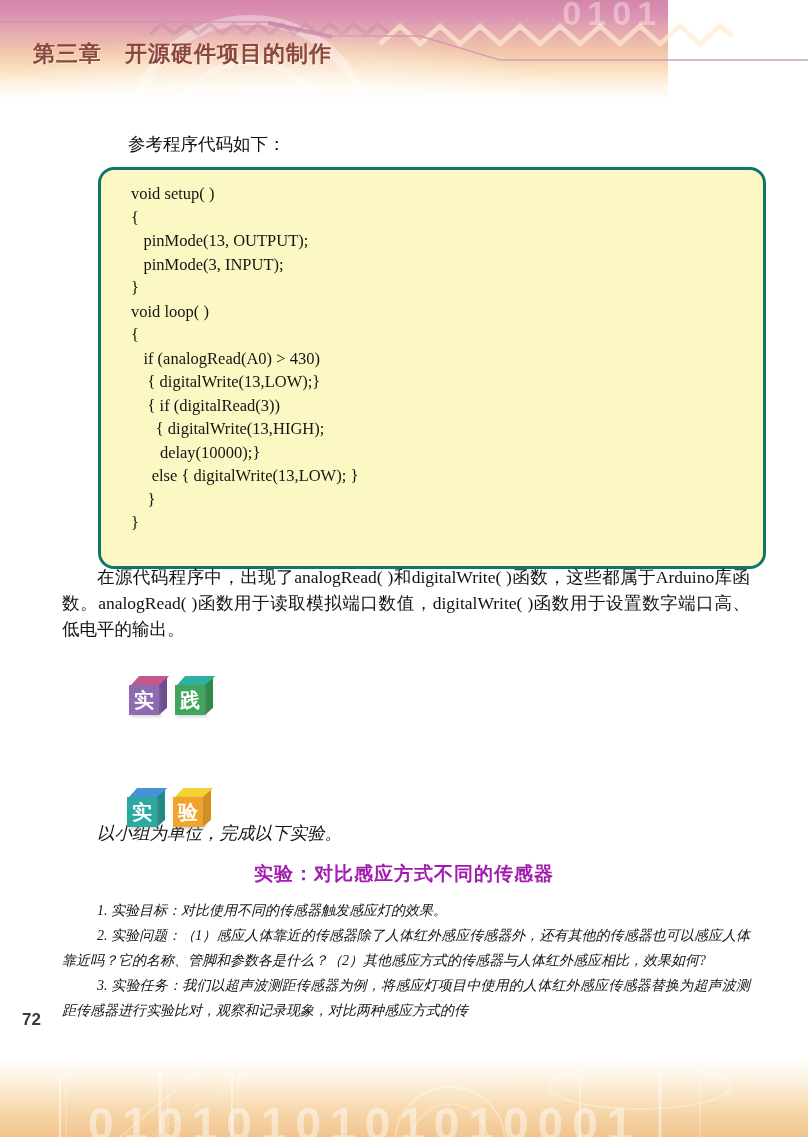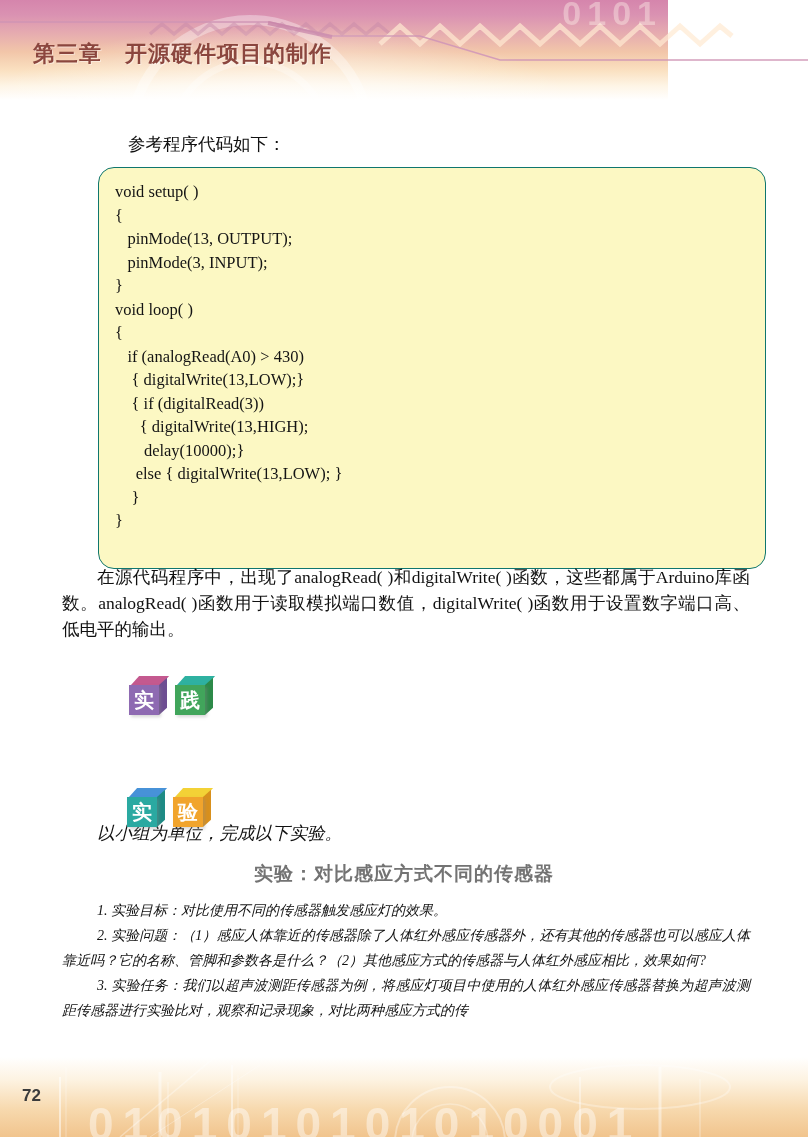--- a/index.html
+++ b/index.html
@@ -30,40 +30,40 @@
     font-size:22px; line-height:24px; font-weight:bold; letter-spacing:1px;
     color:#8b463e; text-shadow:1px 1px 0 rgba(255,255,255,.45);
   }
   
   .intro{
     position:absolute; left:128px; top:134px; margin:0;
     font-size:17.5px; line-height:20px;
   }
   .codebox{
     position:absolute; left:98px; top:167px; width:668px; height:402px;
-    box-sizing:border-box; border:1px solid #0f766e; border-radius:16px;
-    background:#fcf8c3; padding:12px 18px 0 16px;
+    box-sizing:border-box; border:3px solid #0f766e; border-radius:16px;
+    background:#fcf8c3; padding:12px 18px 0 30px;
   }
   .code-line{
     white-space:pre; font-size:16.5px; line-height:23.5px;
     font-family:"Liberation Serif","DejaVu Serif",serif; color:#141414;
   }
   
   .body-par{
     position:absolute; left:62px; width:688px; margin:0;
     font-size:17.5px; line-height:26px; text-align:justify; text-indent:35px;
   }
   .kai{ font-style:italic; }
   .para1{ top:564px; }
   .practice-text{ top:724px; line-height:26px; }
   .group-line{ top:821px; line-height:25px; }
   .exp-heading{
     position:absolute; top:861px; left:0; width:808px; margin:0;
     text-align:center; font-family:"Liberation Sans","DejaVu Sans",sans-serif;
-    font-size:19px; font-weight:bold; letter-spacing:1px; color:#737373;
+    font-size:19px; font-weight:bold; letter-spacing:1px; color:#a21caf;
   }
   .items{ position:absolute; top:898px; left:62px; width:688px; }
   .items p{
     margin:0; font-size:14px; line-height:25px; text-align:justify;
     text-indent:35px; font-style:italic;
   }
   
   .icon-block{ position:absolute; display:flex; gap:5px; z-index:2; }
   .practice-block{ top:674px; left:128px; }
   .experiment-block{ top:786px; left:126px; }
@@ -93,21 +93,21 @@
     background:linear-gradient(180deg,#ffffff 0%,#fdf3e2 28%,#f7d9ae 65%,#f1c48d 100%);
     overflow:hidden;
   }
   .footer-binary{
     position:absolute; bottom:-14px; left:88px; white-space:nowrap;
     font-family:"Liberation Sans",sans-serif; font-weight:bold;
     font-size:46px; letter-spacing:9px; color:rgba(255,255,255,.45);
   }
   .footer-svg{position:absolute;top:0;left:0;}
   .page-num{
-    position:absolute; left:22px; top:1086px;
+    position:absolute; left:22px; top:1010px;
     font-family:"Liberation Sans","DejaVu Sans",sans-serif;
     font-weight:bold; font-size:17px; color:#3b3b3b; z-index:4;
   }
 </style>
 </head>
 <body>
 
 <div class="page">
 
   <div class="header">

